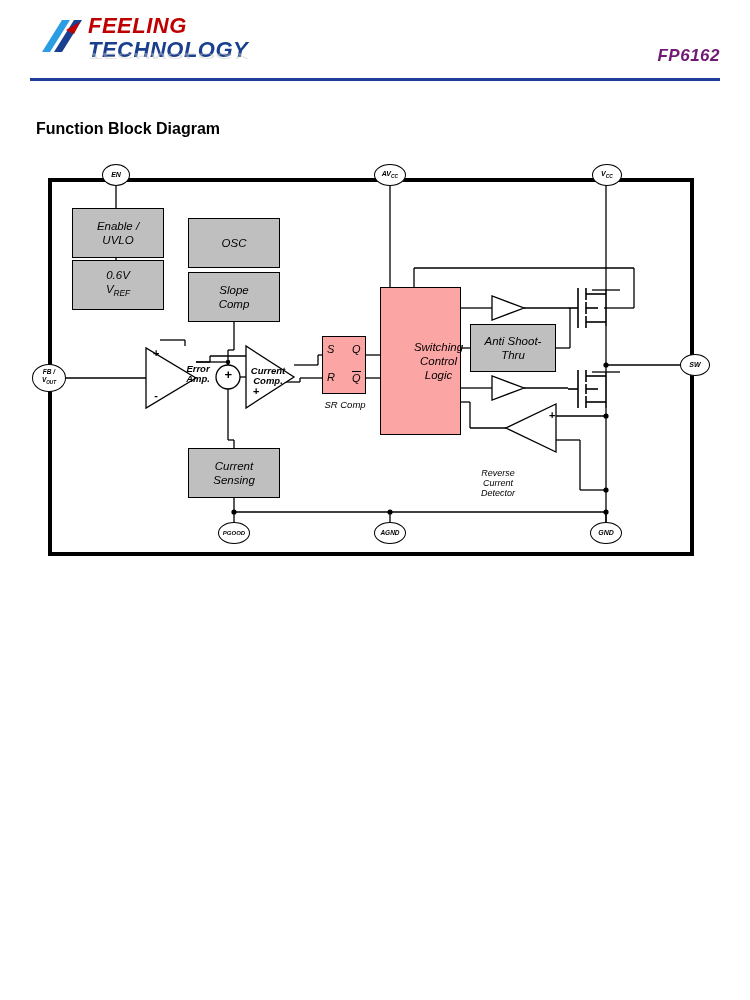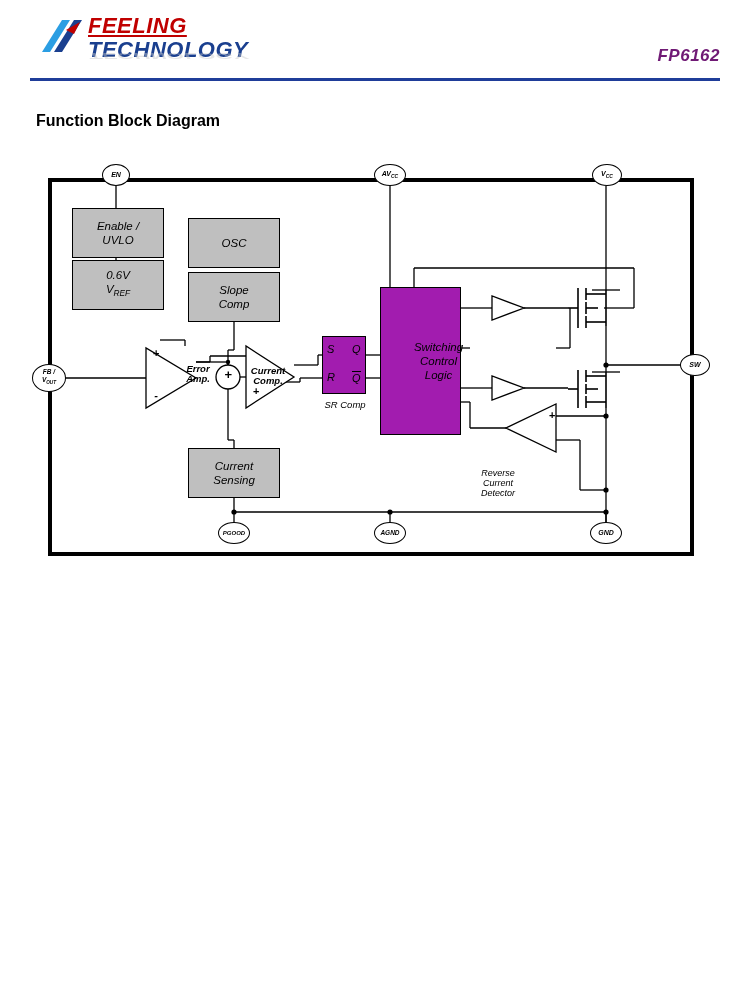--- a/index.html
+++ b/index.html
@@ -38,21 +38,20 @@
     left: 48px; top: 2px;
     width: 220px;
   }
   .logo-line1 {
     font-size: 22px;
     font-weight: bold;
     font-style: italic;
     color: #c00000;
     letter-spacing: 0.5px;
     line-height: 24px;
-    text-decoration: underline;
   }
   .logo-line2 {
     font-size: 22px;
     font-weight: bold;
     font-style: italic;
     color: #1a3f8f;
     letter-spacing: 0.5px;
     line-height: 24px;
   }
   .logo-reflection {
@@ -79,21 +78,21 @@
   #header-rule {
     position: absolute;
     left: 30px; top: 78px;
     width: 690px; height: 3px;
     background: #1f3d99;
   }
 
   
   #section-title {
     position: absolute;
-    left: 36px; top: 112px;
+    left: 36px; top: 120px;
     font-size: 16px;
     font-weight: bold;
     color: #000;
   }
 
   
   #diagram {
     position: absolute;
     left: 0; top: 150px;
     width: 750px; height: 430px; font-style: italic;
@@ -118,21 +117,21 @@
     display: flex;
     align-items: center;
     justify-content: center;
     text-align: center;
     font-size: 11.5px;
     line-height: 14px;
     color: #000;
   }
   .blk-white {
     position: absolute;
-    background: #a21caf;
+    background: #fca5a5;
     border: 1px solid #000;
     box-sizing: border-box;
     display: flex;
     align-items: center;
     justify-content: center;
     text-align: center;
     font-size: 11.5px;
     line-height: 14px;
     color: #000;
     padding-left: 36px;
@@ -359,20 +358,23 @@
   </div>
 
   <div class="blk" style="left:188px; top:298px; width:92px; height:50px;">
     <span>Current<br>Sensing</span>
   </div>
 
   <div class="blk-white" style="left:380px; top:137px; width:81px; height:148px;">
     <span>Switching<br>Control Logic</span>
   </div>
 
+  <div class="blk" style="left:470px; top:174px; width:86px; height:48px;">
+    <span>Anti Shoot-<br>Thru</span>
+  </div>
 
   <div class="blk-white" style="left:322px; top:186px; width:44px; height:58px;"></div>
   <div class="lbl-l" style="left:327px; top:193px;">S</div>
   <div class="lbl-l" style="left:327px; top:221px;">R</div>
   <div class="lbl-l" style="left:352px; top:193px;">Q</div>
   <div class="lbl-l" style="left:352px; top:221px;">
     <span style="border-top:1px solid #000; padding-top:0px; display:inline-block; line-height:12px;">Q</span>
   </div>
   <div class="lbl" style="left:310px; top:250px; width:70px; font-size:9.5px;">SR Comp</div>
 

